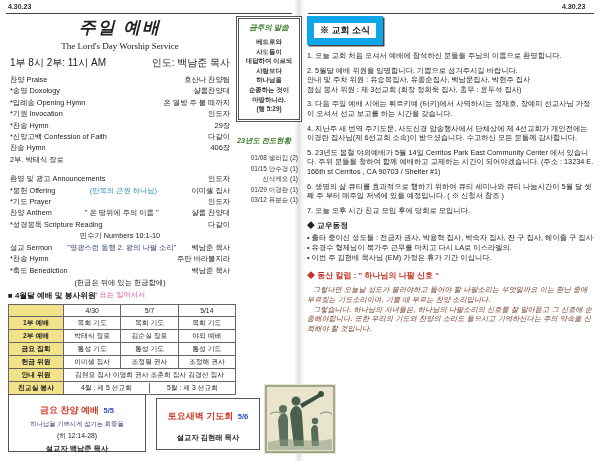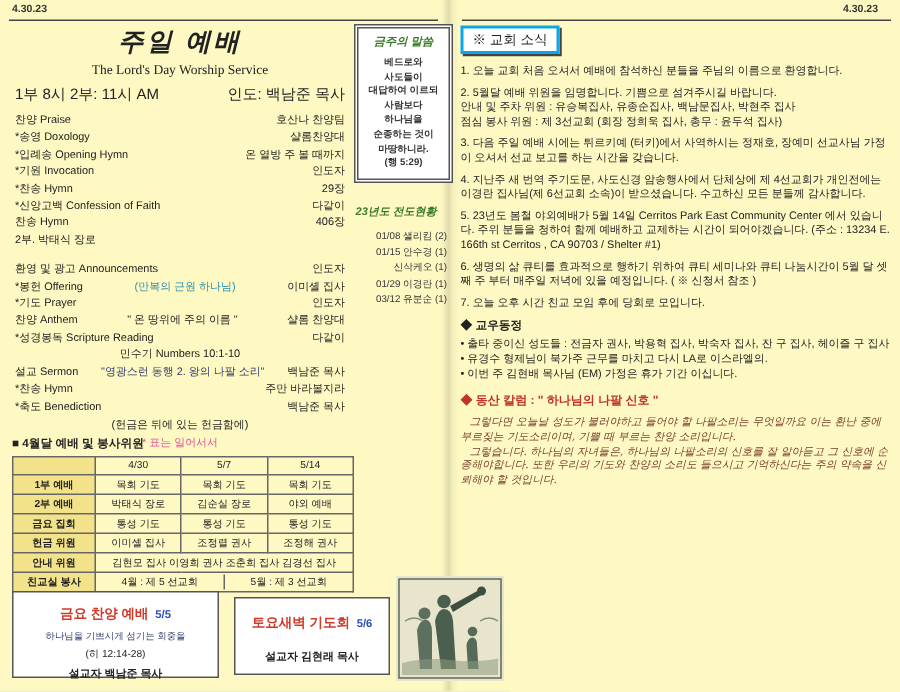--- a/index.html
+++ b/index.html
@@ -1,17 +1,17 @@
 <!DOCTYPE html>
 <html><head>
 <meta charset="utf-8">
 <style>
   html,body{margin:0;padding:0;}
   body{background:#d8d8d4;font-family:"Liberation Sans",sans-serif;color:#222;}
-  #sheet{position:relative;width:600px;height:461px;background:#fef9c3;overflow:hidden;}
+  #sheet{position:relative;width:600px;height:461px;background:#ffffff;overflow:hidden;}
   .fold{position:absolute;left:294px;top:0;width:12px;height:461px;
         background:linear-gradient(90deg,rgba(0,0,0,0) 0%,rgba(0,0,0,.12) 45%,rgba(0,0,0,.05) 60%,rgba(0,0,0,0) 100%);}
   .date{position:absolute;font-size:7px;font-weight:bold;color:#333;}
   .toprule{position:absolute;height:1px;background:#444;}
   
   #worship{position:absolute;left:10px;top:16px;width:220px;}
   .title{font-size:17px;font-weight:bold;font-style:italic;text-align:center;letter-spacing:2px;}
   .subtitle{font-family:"Liberation Serif",serif;font-size:9px;text-align:center;margin-top:2px;}
   .timerow{display:flex;justify-content:space-between;font-size:10px;margin-top:5px;margin-bottom:4px;gap:22px;}
   .row{display:flex;justify-content:space-between;font-size:7.3px;line-height:11.4px;}
@@ -47,22 +47,22 @@
   
   #versebox{position:absolute;left:236px;top:16px;width:58px;border:3px double #555;background:#fff;
             text-align:center;padding:4px 1px 5px 1px;}
   .versetitle{font-size:7.5px;font-weight:bold;font-style:italic;color:#3a7a28;margin-bottom:4px;}
   .verseline{font-size:6.4px;line-height:9.6px;color:#333;font-weight:bold;}
   #evangelism{position:absolute;left:230px;top:136px;width:68px;}
   .evanheading{font-size:7.3px;font-weight:bold;font-style:italic;color:#3a7a28;text-align:center;margin-bottom:7px;}
   .evanentry{font-size:6.5px;line-height:10.5px;text-align:right;color:#333;}
   
   #news{position:absolute;left:307px;top:16px;width:287px;}
-  .newshead{display:inline-block;border:2px solid #0ea5e9;box-shadow:1.5px 1.5px 0 #444;
-            font-size:9px;font-weight:normal;padding:1px 6px;margin-bottom:6px;background:#fff;}
+  .newshead{display:inline-block;border:7px solid #0ea5e9;box-shadow:1.5px 1.5px 0 #444;
+            font-size:9px;font-weight:bold;padding:1px 6px;margin-bottom:6px;background:#fff;}
   .newsitem{font-size:7.3px;line-height:9.6px;white-space:pre-line;margin-bottom:5px;}
   .subhead{font-size:7.8px;font-weight:bold;margin:4px 0 2px 0;}
   .bullet{font-size:7.3px;line-height:9.6px;white-space:pre-line;}
   .colhead{font-size:8px;font-weight:bold;color:#c03428;margin:8px 0 4px 0;}
   .colpara{font-family:"DejaVu Serif",serif;font-style:italic;font-size:7.2px;line-height:9.8px;
            color:#79402e;text-indent:6px;white-space:pre-line;}
 </style>
 </head>
 <body>
 

